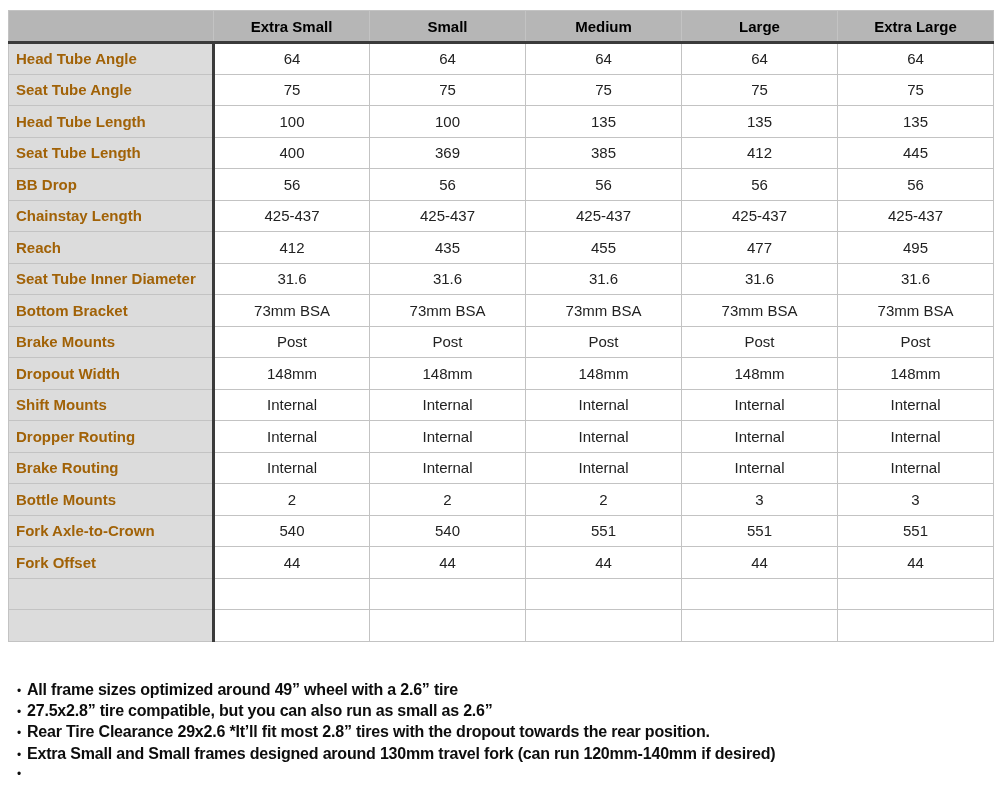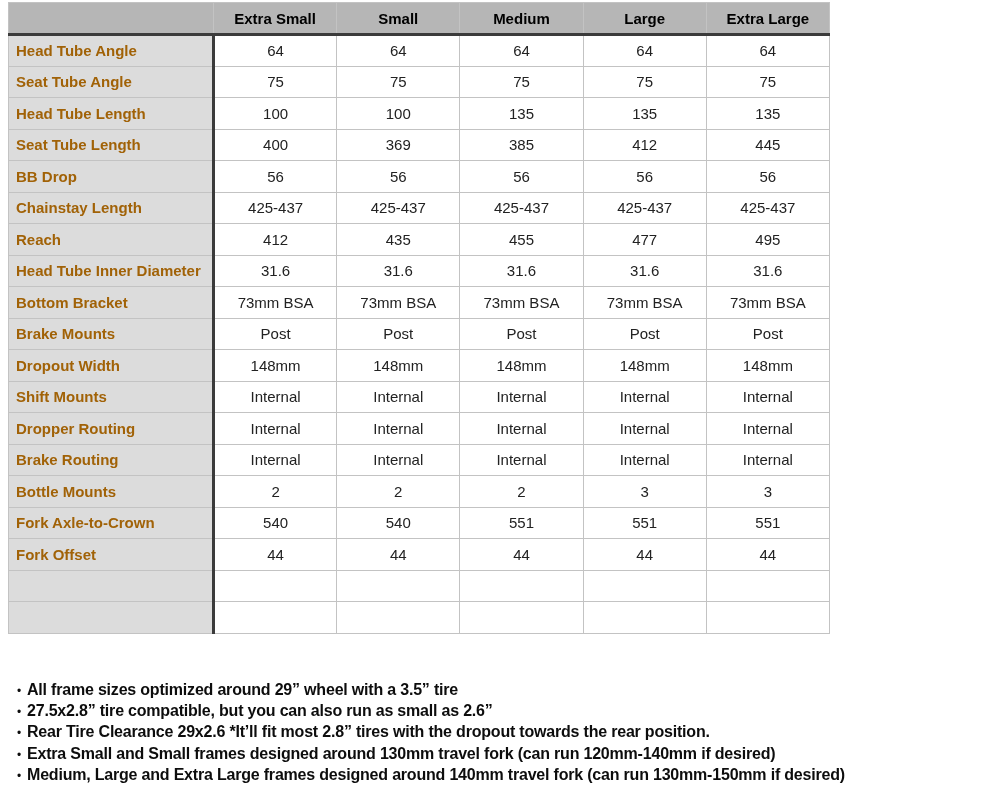--- a/index.html
+++ b/index.html
@@ -14,21 +14,21 @@
   * { margin: 0; padding: 0; box-sizing: border-box; }
   html, body {
     width: 1000px; height: 802px;
     background: #ffffff;
     font-family: "Liberation Sans", sans-serif;
     color: var(--text);
     overflow: hidden;
   }
   .sheet { position: relative; width: 1000px; height: 802px; }
 
-  .geo-table-wrap { position: absolute; left: 8px; top: 2px; width: 822px; }
+  .geo-table-wrap { position: absolute; left: 8px; top: 10px; width: 986px; }
   table.geo {
     width: 100%;
     border-collapse: collapse;
     table-layout: fixed;
     border: 1px solid var(--outer-border);
   }
   table.geo th, table.geo td {
     border: 1px solid var(--light-border);
     font-size: 15px;
     vertical-align: middle;
@@ -158,21 +158,21 @@
           </tr>
           <tr>
             <td class="label">Reach</td>
             <td class="val">412</td>
             <td class="val">435</td>
             <td class="val">455</td>
             <td class="val">477</td>
             <td class="val">495</td>
           </tr>
           <tr>
-            <td class="label">Head Tube Inner Diameter</td>
+            <td class="label">Seat Tube Inner Diameter</td>
             <td class="val">31.6</td>
             <td class="val">31.6</td>
             <td class="val">31.6</td>
             <td class="val">31.6</td>
             <td class="val">31.6</td>
           </tr>
           <tr>
             <td class="label">Bottom Bracket</td>
             <td class="val">73mm BSA</td>
             <td class="val">73mm BSA</td>
@@ -261,33 +261,32 @@
             <td class="val"></td>
           </tr>
         </tbody>
     </table>
   </div>
 
   <div class="notes">
 
   <div class="note">
         <span class="bullet">•</span>
-        <span class="note-text">All frame sizes optimized around 29” wheel with a 3.5” tire</span>
+        <span class="note-text">All frame sizes optimized around 49” wheel with a 2.6” tire</span>
       </div>
       <div class="note">
         <span class="bullet">•</span>
         <span class="note-text">27.5x2.8” tire compatible, but you can also run as small as 2.6”</span>
       </div>
       <div class="note">
         <span class="bullet">•</span>
         <span class="note-text">Rear Tire Clearance 29x2.6 *It’ll fit most 2.8” tires with the dropout towards the rear position.</span>
       </div>
       <div class="note">
         <span class="bullet">•</span>
         <span class="note-text">Extra Small and Small frames designed around 130mm travel fork (can run 120mm-140mm if desired)</span>
       </div>
       <div class="note">
         <span class="bullet">•</span>
-        <span class="note-text">Medium, Large and Extra Large frames designed around 140mm travel fork (can run 130mm-150mm if desired)</span>
       </div>
     </div>
 
 </div>
 
 </body></html>

